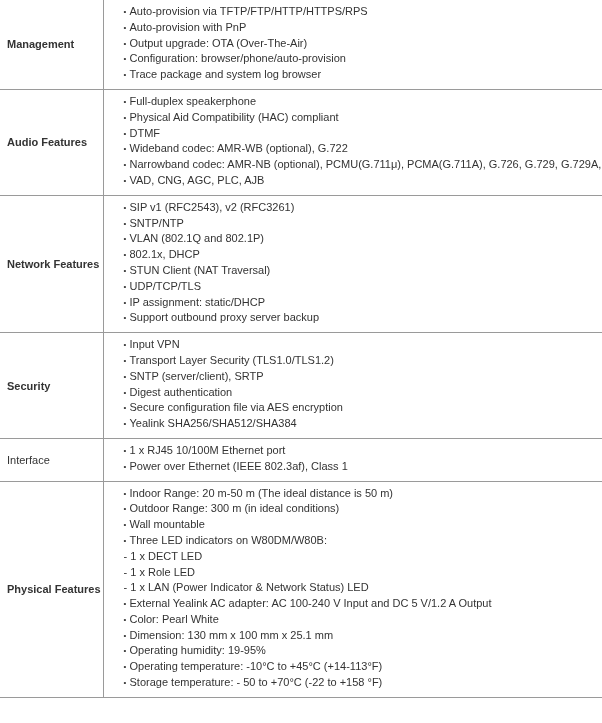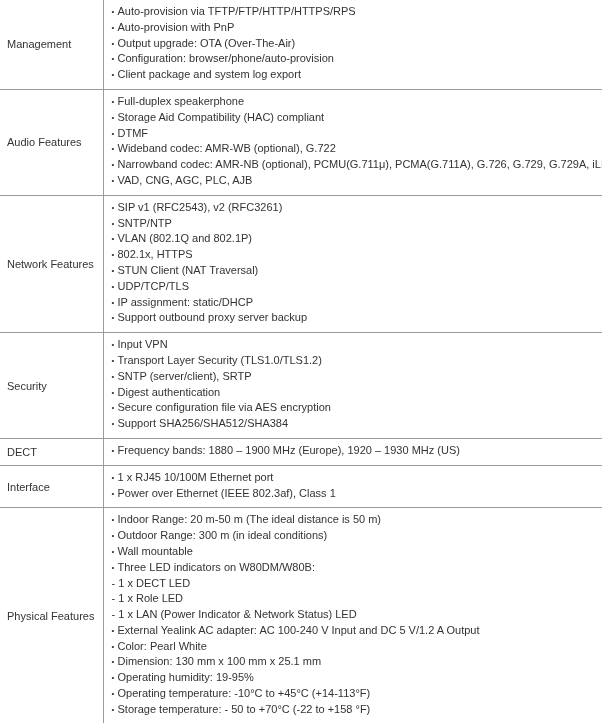--- a/index.html
+++ b/index.html
@@ -1,78 +1,72 @@
 <!DOCTYPE html>
 <html><head>
   <meta charset="utf-8">
   <style>
     html, body { margin: 0; padding: 0; background: #ffffff; }
     body { width: 602px; height: 723px; overflow: hidden; font-family: "Liberation Sans", sans-serif; color: #333333; }
     table.spec { border-collapse: collapse; width: 602px; table-layout: fixed; margin-top: -1px; }
     table.spec td { border-top: 1px solid #9a9a9a; border-bottom: 1px solid #9a9a9a; vertical-align: middle; font-size: 11px; }
     td.label { width: 103px; padding: 0 0 0 7px; box-sizing: border-box; border-right: 1px solid #9a9a9a; color: #333; }
-    td.label.bold { font-weight: normal; }
-    td.value { padding: 4px 0 6px 8px; box-sizing: border-box; }
+    td.label.bold { font-weight: bold; }
+    td.value { padding: 4px 0 6px 20px; box-sizing: border-box; }
     .line { line-height: 15.8px; white-space: nowrap; }
     .bullet { display: inline-block; width: 6px; font-size: 8px; vertical-align: 1px; }
   </style>
 </head>
 <body>
 
 <table class="spec">
   <tbody id="spec-body">
       <tr>
         <td class="label bold">Management</td>
         <td class="value">
           <div class="line"><span class="bullet">•</span><span>Auto-provision via TFTP/FTP/HTTP/HTTPS/RPS</span></div>
           <div class="line"><span class="bullet">•</span><span>Auto-provision with PnP</span></div>
           <div class="line"><span class="bullet">•</span><span>Output upgrade: OTA (Over-The-Air)</span></div>
           <div class="line"><span class="bullet">•</span><span>Configuration: browser/phone/auto-provision</span></div>
-          <div class="line"><span class="bullet">•</span><span>Client package and system log export</span></div>
+          <div class="line"><span class="bullet">•</span><span>Trace package and system log browser</span></div>
         </td>
       </tr>
       <tr>
         <td class="label bold">Audio Features</td>
         <td class="value">
           <div class="line"><span class="bullet">•</span><span>Full-duplex speakerphone</span></div>
-          <div class="line"><span class="bullet">•</span><span>Storage Aid Compatibility (HAC) compliant</span></div>
+          <div class="line"><span class="bullet">•</span><span>Physical Aid Compatibility (HAC) compliant</span></div>
           <div class="line"><span class="bullet">•</span><span>DTMF</span></div>
           <div class="line"><span class="bullet">•</span><span>Wideband codec: AMR-WB (optional), G.722</span></div>
           <div class="line"><span class="bullet">•</span><span>Narrowband codec: AMR-NB (optional), PCMU(G.711μ), PCMA(G.711A), G.726, G.729, G.729A, iLBC</span></div>
           <div class="line"><span class="bullet">•</span><span>VAD, CNG, AGC, PLC, AJB</span></div>
         </td>
       </tr>
       <tr>
         <td class="label bold">Network Features</td>
         <td class="value">
           <div class="line"><span class="bullet">•</span><span>SIP v1 (RFC2543), v2 (RFC3261)</span></div>
           <div class="line"><span class="bullet">•</span><span>SNTP/NTP</span></div>
           <div class="line"><span class="bullet">•</span><span>VLAN (802.1Q and 802.1P)</span></div>
-          <div class="line"><span class="bullet">•</span><span>802.1x, HTTPS</span></div>
+          <div class="line"><span class="bullet">•</span><span>802.1x, DHCP</span></div>
           <div class="line"><span class="bullet">•</span><span>STUN Client (NAT Traversal)</span></div>
           <div class="line"><span class="bullet">•</span><span>UDP/TCP/TLS</span></div>
           <div class="line"><span class="bullet">•</span><span>IP assignment: static/DHCP</span></div>
           <div class="line"><span class="bullet">•</span><span>Support outbound proxy server backup</span></div>
         </td>
       </tr>
       <tr>
         <td class="label bold">Security</td>
         <td class="value">
           <div class="line"><span class="bullet">•</span><span>Input VPN</span></div>
           <div class="line"><span class="bullet">•</span><span>Transport Layer Security (TLS1.0/TLS1.2)</span></div>
           <div class="line"><span class="bullet">•</span><span>SNTP (server/client), SRTP</span></div>
           <div class="line"><span class="bullet">•</span><span>Digest authentication</span></div>
           <div class="line"><span class="bullet">•</span><span>Secure configuration file via AES encryption</span></div>
-          <div class="line"><span class="bullet">•</span><span>Support SHA256/SHA512/SHA384</span></div>
-        </td>
-      </tr>
-      <tr>
-        <td class="label">DECT</td>
-        <td class="value">
-          <div class="line"><span class="bullet">•</span><span>Frequency bands: 1880 – 1900 MHz (Europe), 1920 – 1930 MHz (US)</span></div>
+          <div class="line"><span class="bullet">•</span><span>Yealink SHA256/SHA512/SHA384</span></div>
         </td>
       </tr>
       <tr>
         <td class="label">Interface</td>
         <td class="value">
           <div class="line"><span class="bullet">•</span><span>1 x RJ45 10/100M Ethernet port</span></div>
           <div class="line"><span class="bullet">•</span><span>Power over Ethernet (IEEE 802.3af), Class 1</span></div>
         </td>
       </tr>
       <tr>

